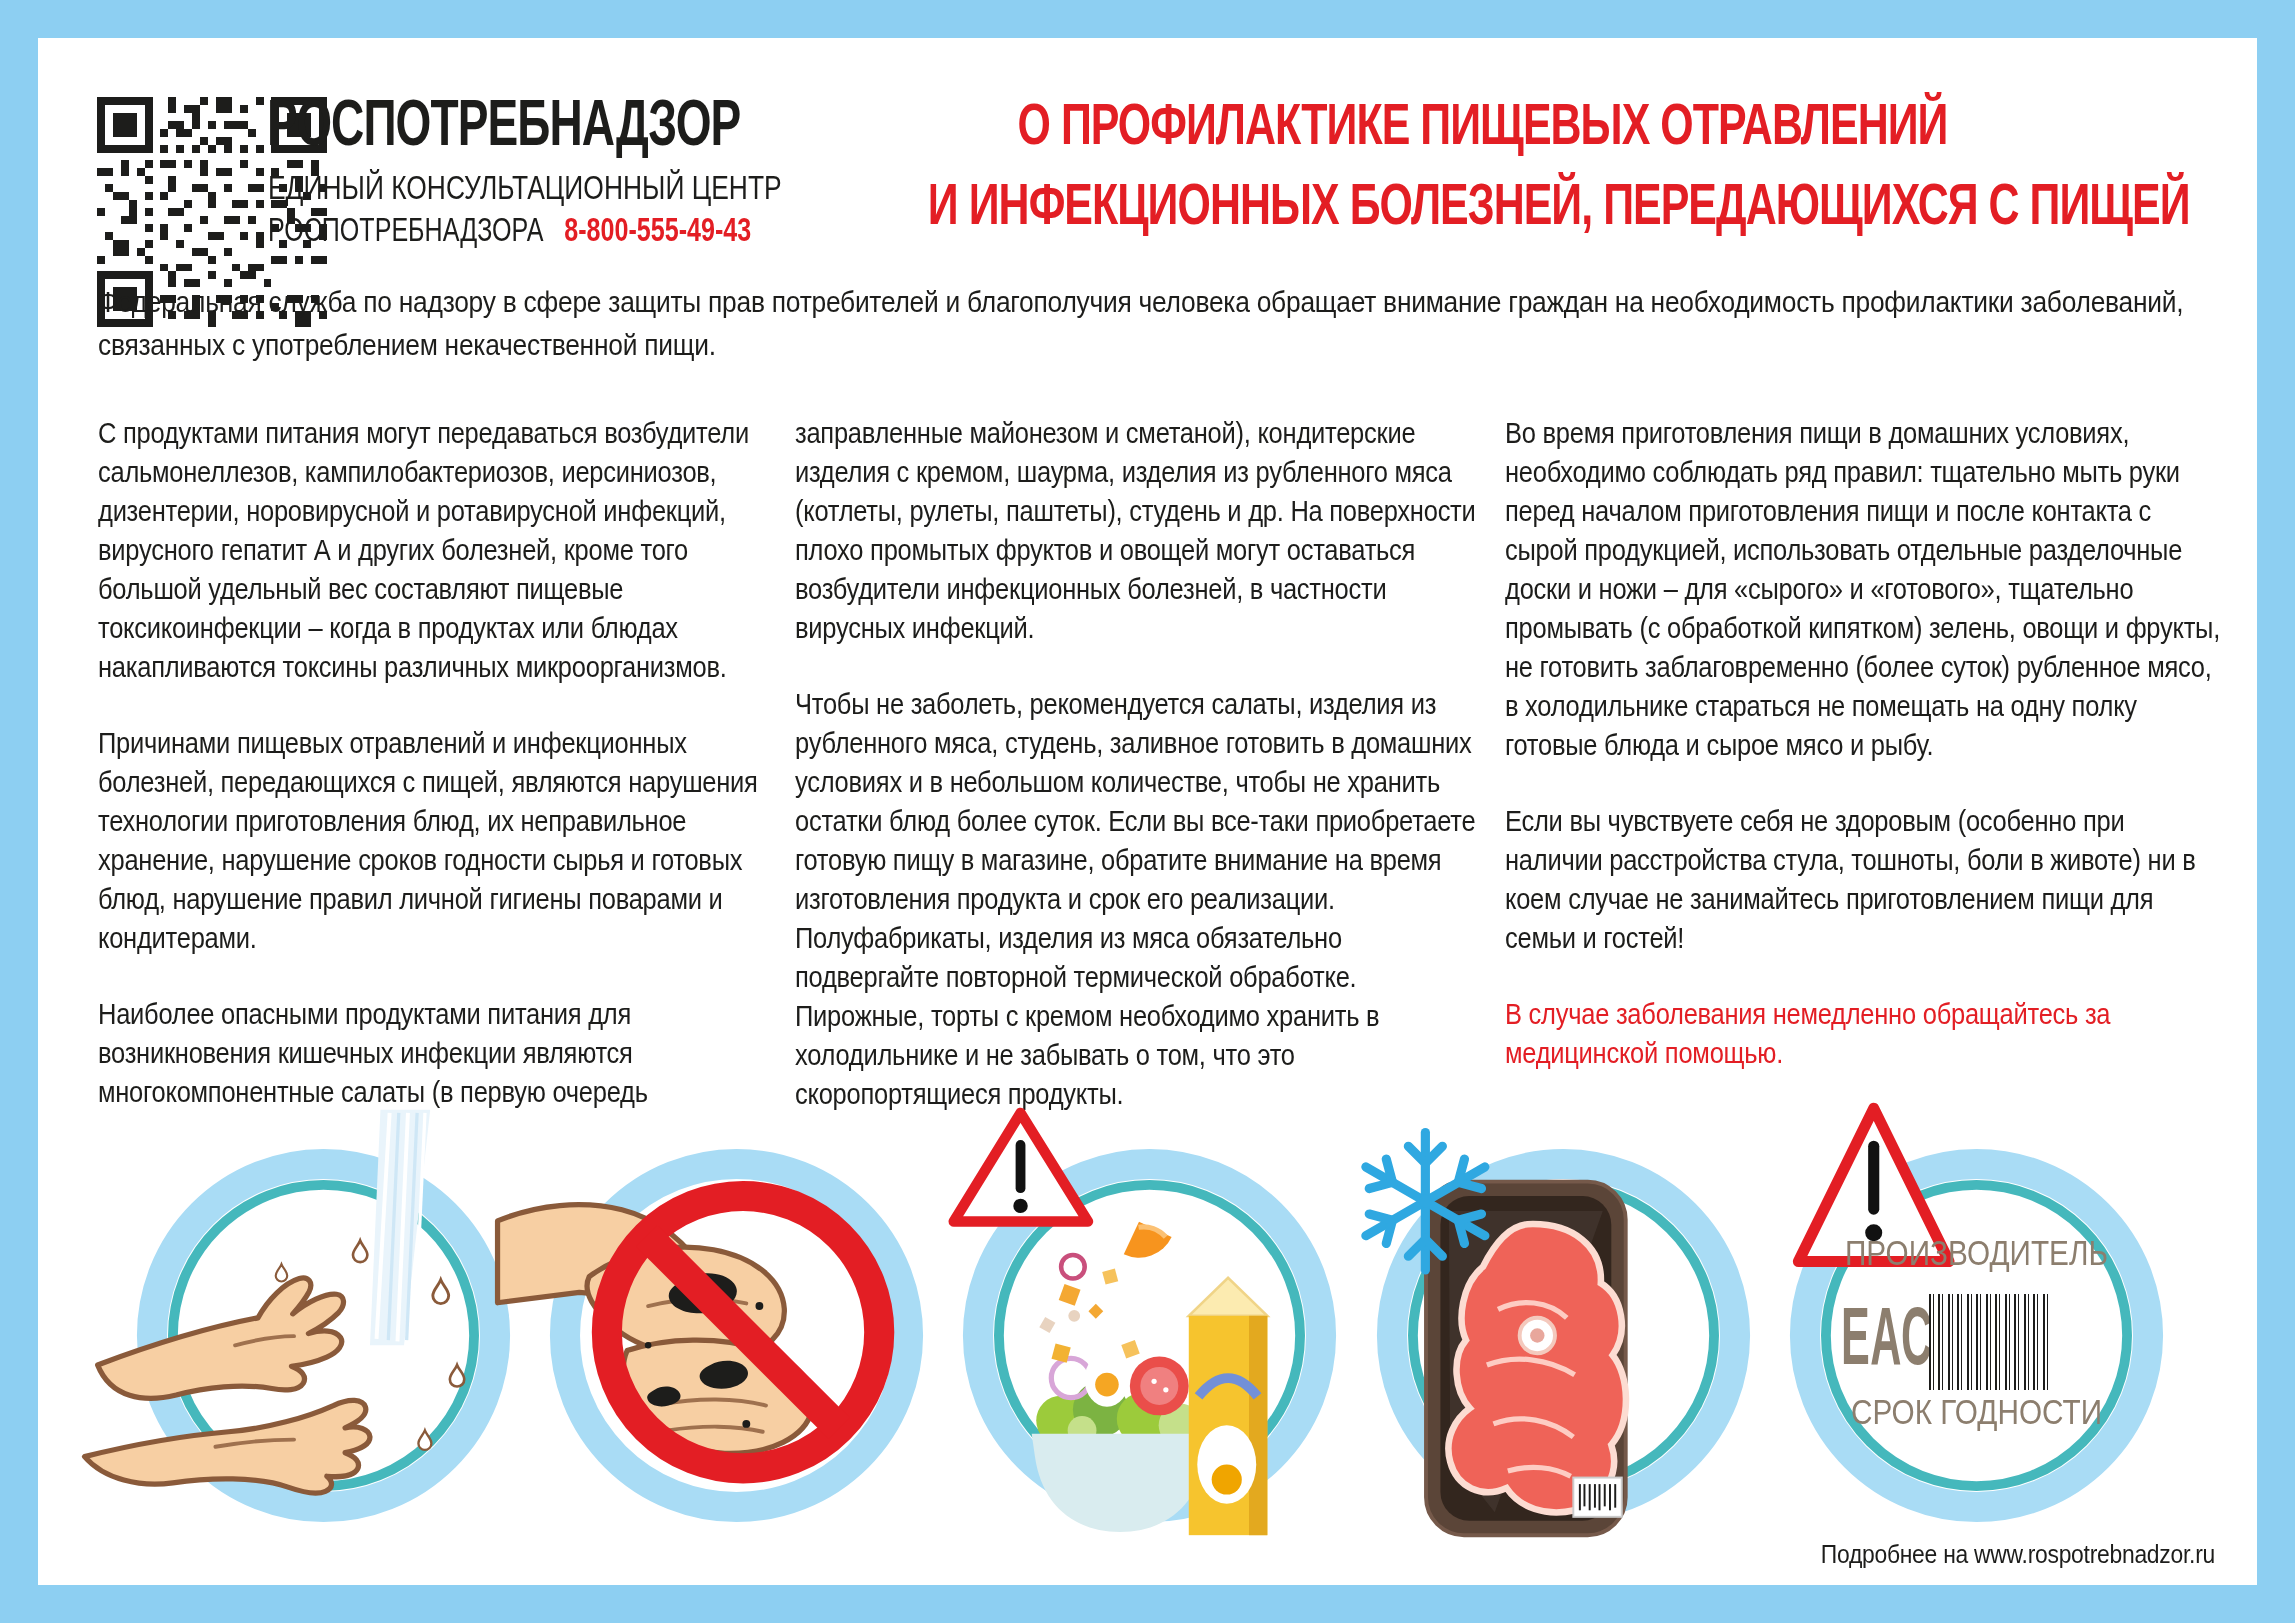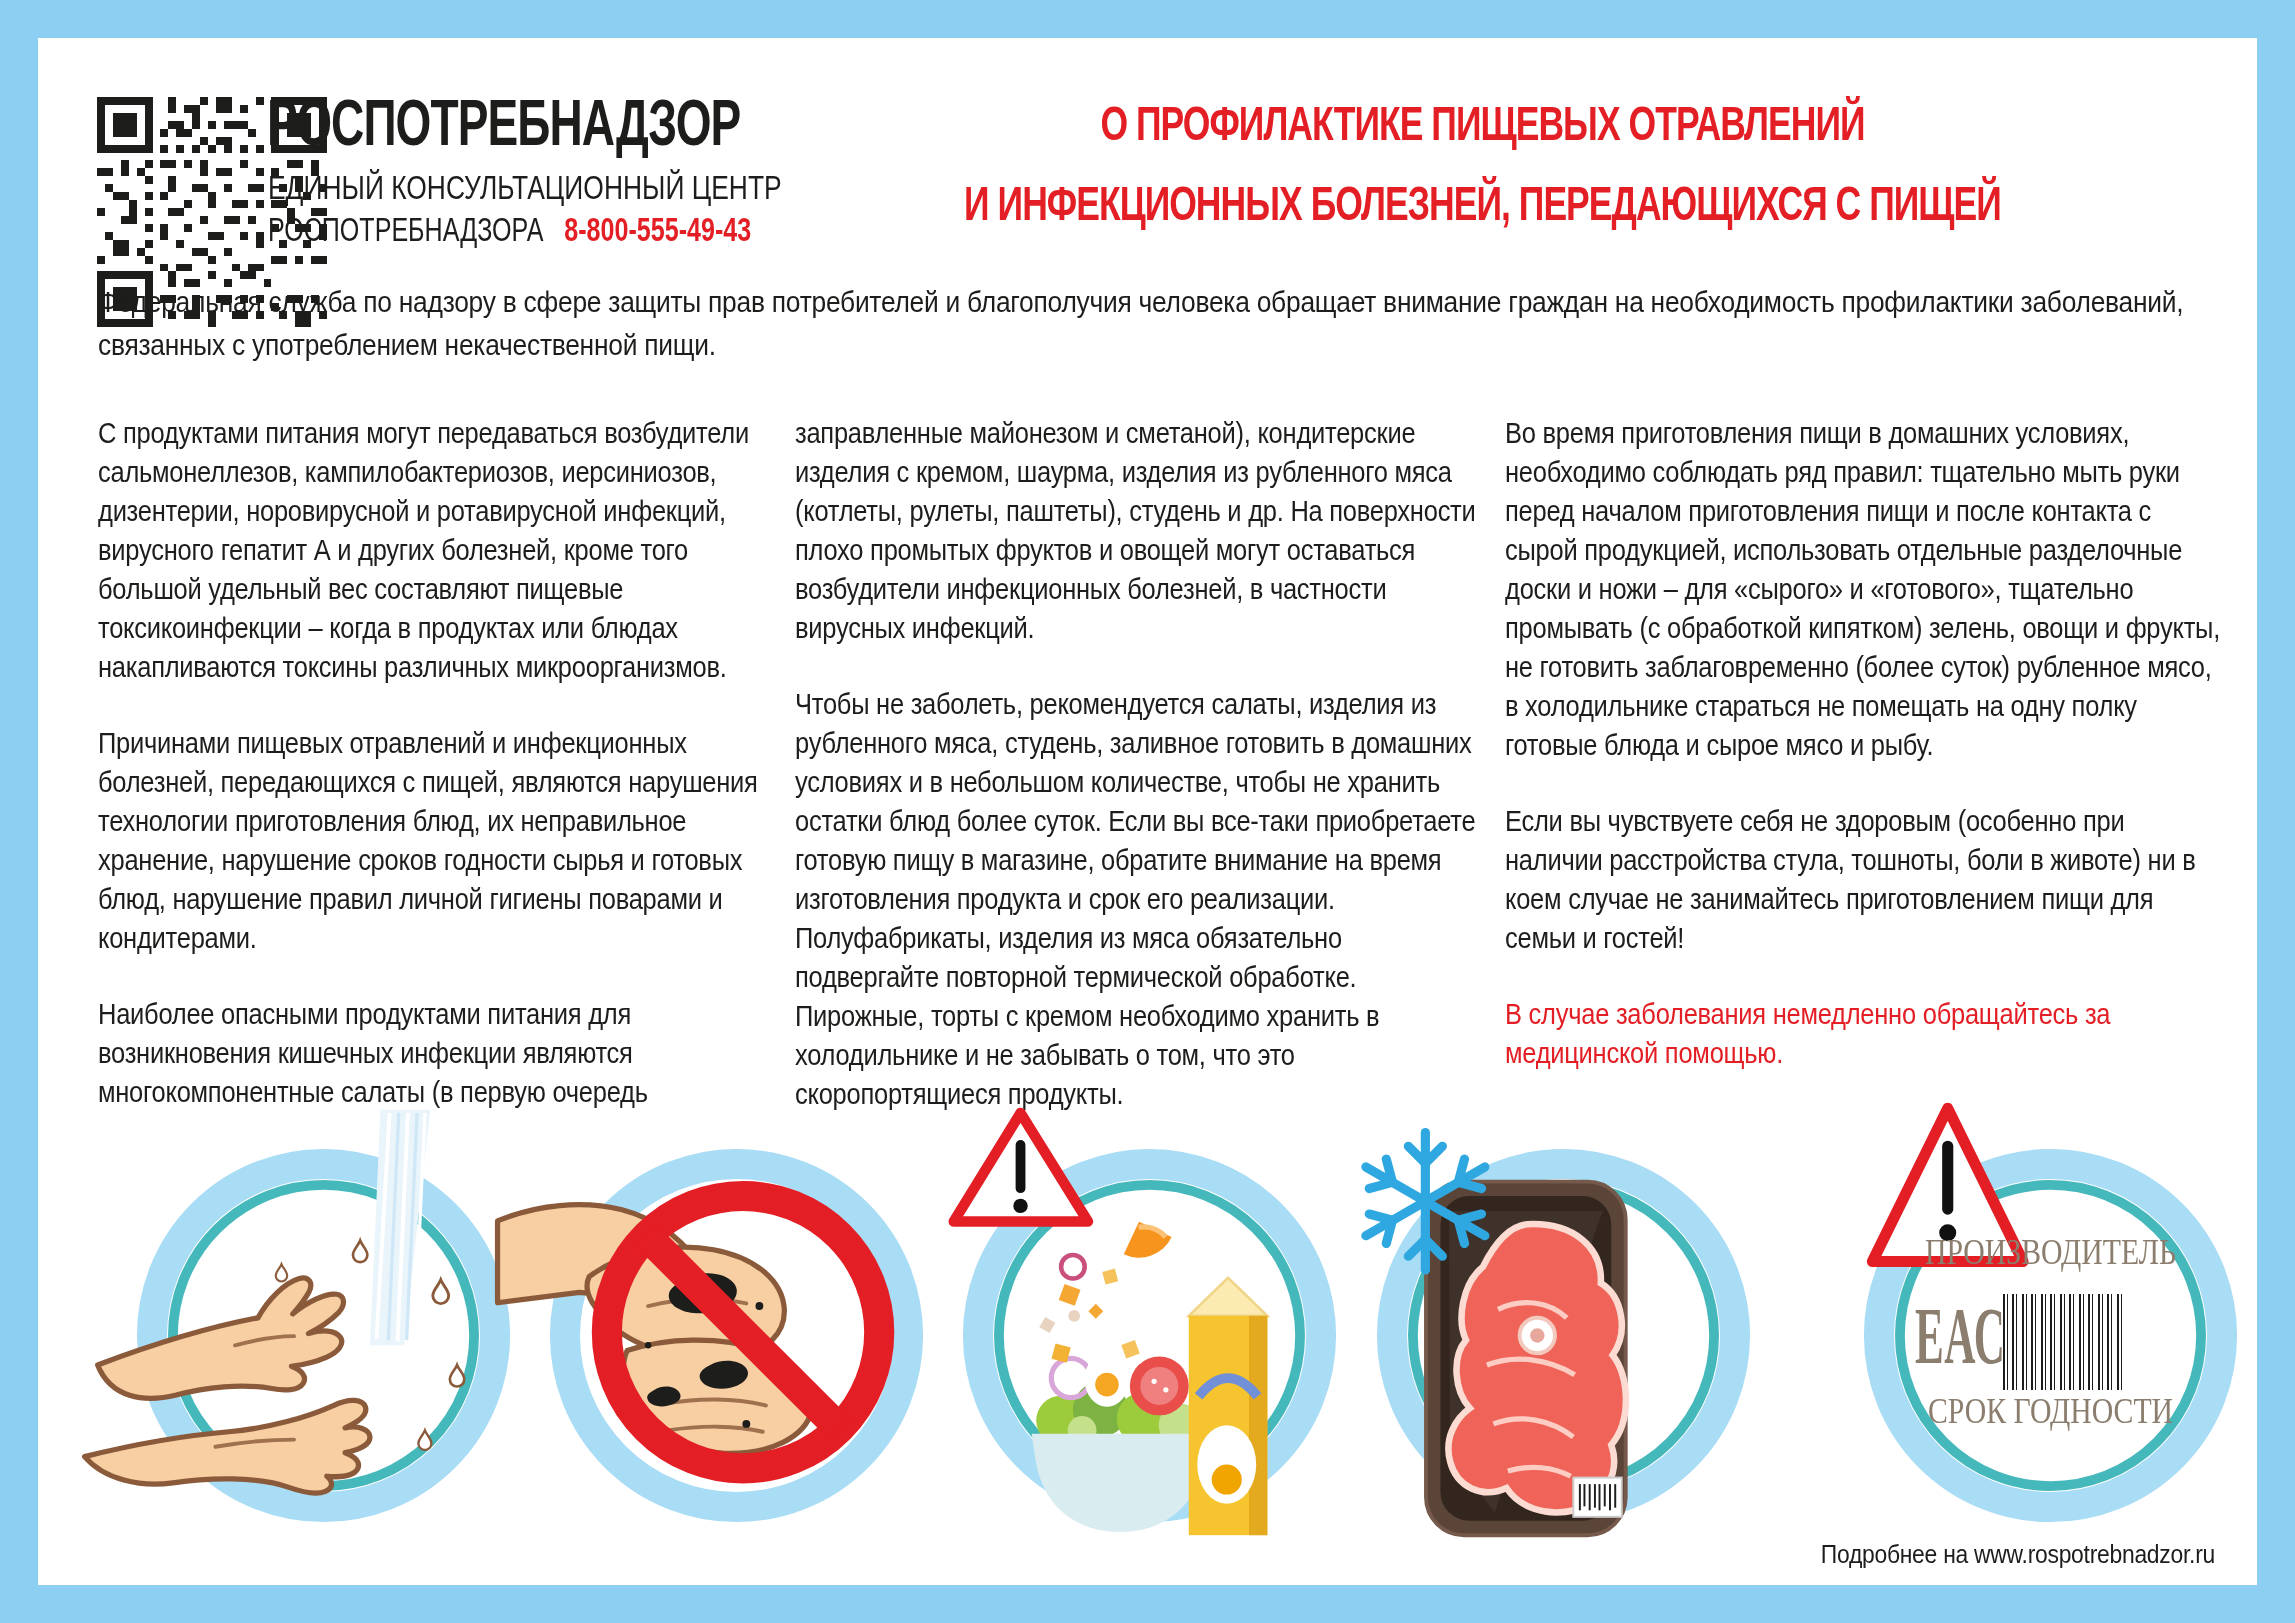--- a/index.html
+++ b/index.html
@@ -26,42 +26,42 @@
     transform:scaleX(0.80);transform-origin:0 50%;
   }
   .consult2{
     position:absolute;left:268px;top:211px;
     font-size:33px;font-weight:500;white-space:nowrap;
     transform:scaleX(0.76);transform-origin:0 50%;
   }
   .phone{color:#e31e24;font-weight:700;}
   .main-title{
     position:absolute;left:733px;top:84px;width:1499px;text-align:center;
-    color:#e31e24;font-weight:700;font-size:48px;line-height:80px;letter-spacing:-1.3px;
+    color:#e31e24;font-weight:700;font-size:58px;line-height:80px;letter-spacing:-1.3px;
   }
   .main-title .tl{display:block;white-space:nowrap;transform:scaleX(0.74);transform-origin:50% 50%;}
 
   
   .intro{
     position:absolute;left:98px;top:280px;width:2396px;
     font-size:30px;line-height:43px;letter-spacing:-0.3px;
     transform:scaleX(0.88);transform-origin:0 0;
   }
   .col{position:absolute;top:414px;font-size:29px;line-height:39px;letter-spacing:-0.3px;
        transform:scaleX(0.88);transform-origin:0 0;}
   .col p{margin:0 0 37px 0;}
   .col1{left:98px;width:776px;}
   .col2{left:795px;width:776px;}
   .col3{left:1505px;width:815px;}
   .red-par{color:#e31e24;}
 
   
   .circle{position:absolute;top:1149px;width:373px;height:373px;}
   .circle svg.art{position:absolute;left:-59px;top:-59px;width:491px;height:491px;overflow:visible;}
-  .c1{left:137px;} .c2{left:550px;} .c3{left:963px;} .c4{left:1377px;} .c5{left:1864px;font-family:Liberation Serif, serif;}
+  .c1{left:137px;} .c2{left:550px;} .c3{left:963px;} .c4{left:1377px;} .c5{left:1790px;}
 
   
   .c5 .producer,.c5 .shelf{
     position:absolute;left:0;width:373px;text-align:center;color:#8c7e6e;
     font-size:35px;font-weight:500;letter-spacing:0;
     transform:scaleX(0.85);transform-origin:50% 0;white-space:nowrap;z-index:5;
   }
   .c5 .producer{top:84px;}
   .c5 .shelf{top:243px;}
   .c5 .eac{

